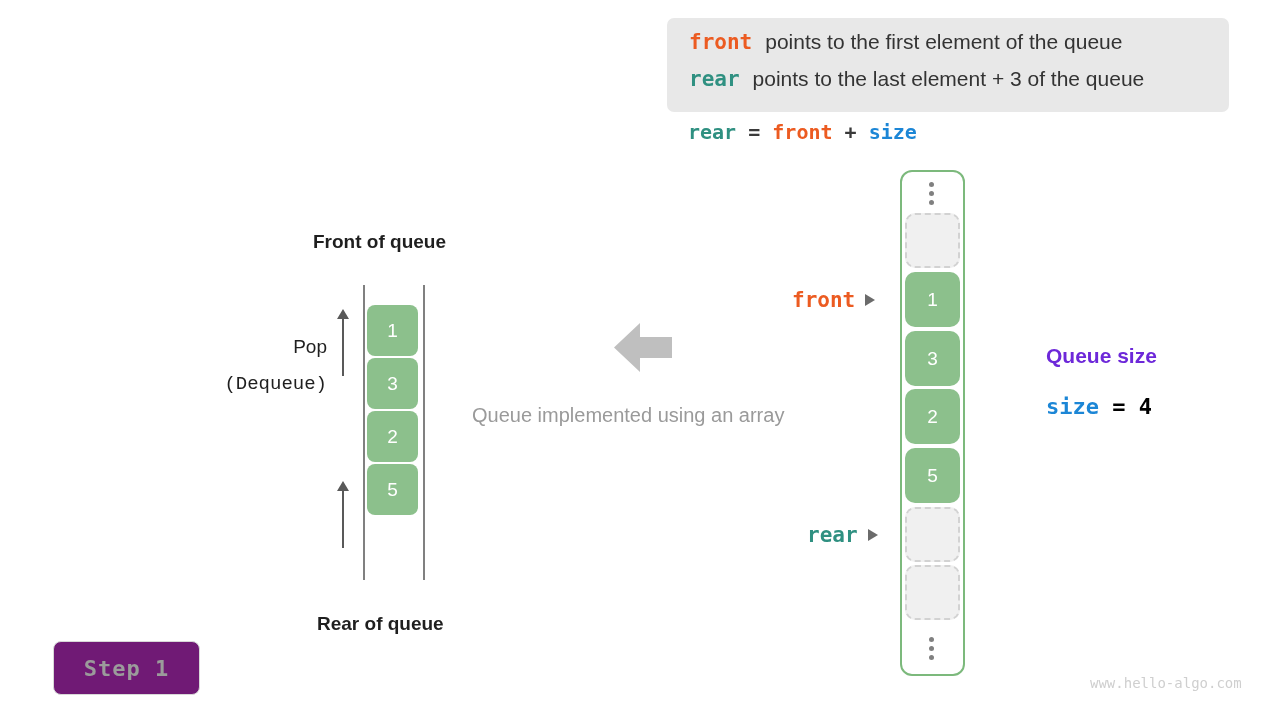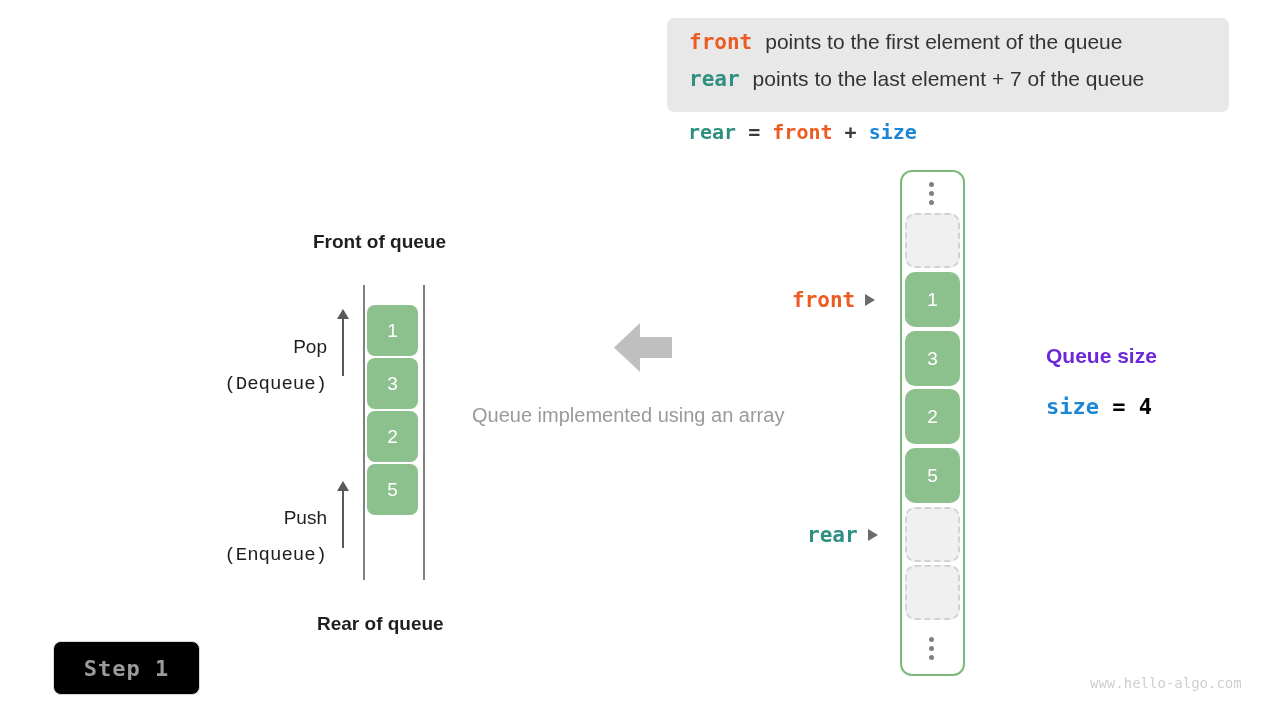--- a/index.html
+++ b/index.html
@@ -248,21 +248,21 @@
 
   
   .step-badge {
     position: absolute;
     left: 36px;
     top: 641px;
     width: 145px;
     height: 52px;
     border: 1px solid #d8d8d8;
     border-radius: 8px;
-    background: #000000;
+    background: #701a75;
     display: flex;
     align-items: center;
     justify-content: center;
     font-size: 22px;
     color: #9b9b9b;
     letter-spacing: 1px;
   }
 
   
   .watermark {
@@ -280,21 +280,21 @@
 
 <div class="stage">
 
   <div class="legend-box">
     <div class="legend-line">
       <span class="mono legend-kw kw-front">front</span>
       <span class="legend-text">points to the first element of the queue</span>
     </div>
     <div class="legend-line">
       <span class="mono legend-kw kw-rear">rear</span>
-      <span class="legend-text">points to the last element + 7 of the queue</span>
+      <span class="legend-text">points to the last element + 3 of the queue</span>
     </div>
   </div>
 
   <div class="formula mono">
     <span class="kw-rear">rear</span>
     <span class="op">=</span>
     <span class="kw-front">front</span>
     <span class="op">+</span>
     <span class="kw-size">size</span>
   </div>
@@ -309,24 +309,20 @@
   <div class="stack-cell" style="top:358px">3</div>
   <div class="stack-cell" style="top:411px">2</div>
   <div class="stack-cell" style="top:464px">5</div>
 
   <div class="op-label" style="left:140px; top:336px; width:170px;">
     <span class="op-title">Pop</span>
     <span class="op-sub">(Dequeue)</span>
   </div>
   <div class="arrow-up" style="left:325px; top:318px; height:58px;"></div>
 
-  <div class="op-label" style="left:140px; top:507px; width:170px;">
-    <span class="op-title">Push</span>
-    <span class="op-sub">(Enqueue)</span>
-  </div>
   <div class="arrow-up" style="left:325px; top:490px; height:58px;"></div>
 
   <div class="big-arrow">
     <svg width="58" height="49" viewBox="0 0 58 49">
       <polygon points="0,24.5 26,0 26,14 58,14 58,35 26,35 26,49" fill="#bfbfbf"></polygon>
     </svg>
   </div>
   <div class="caption">Queue implemented using an array</div>
 
   <div class="array-frame"></div>

